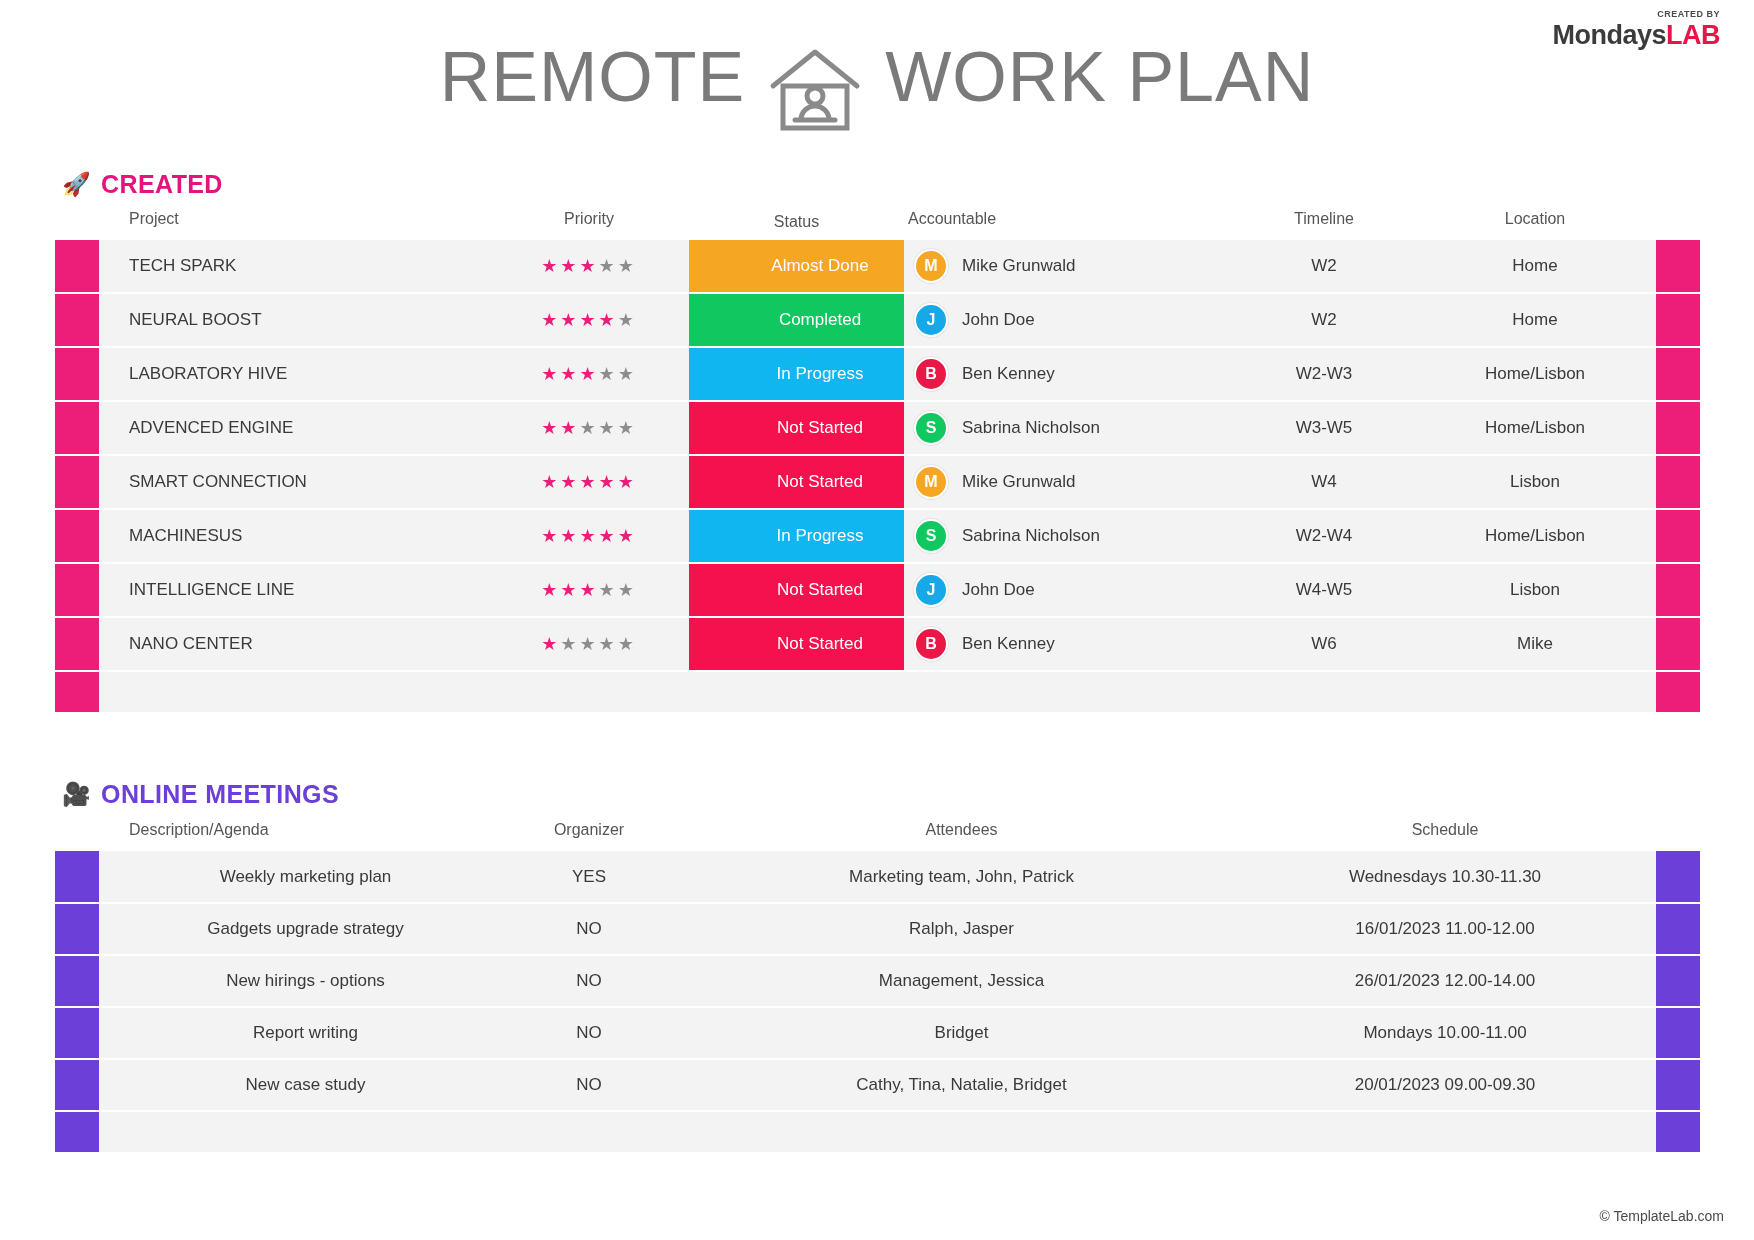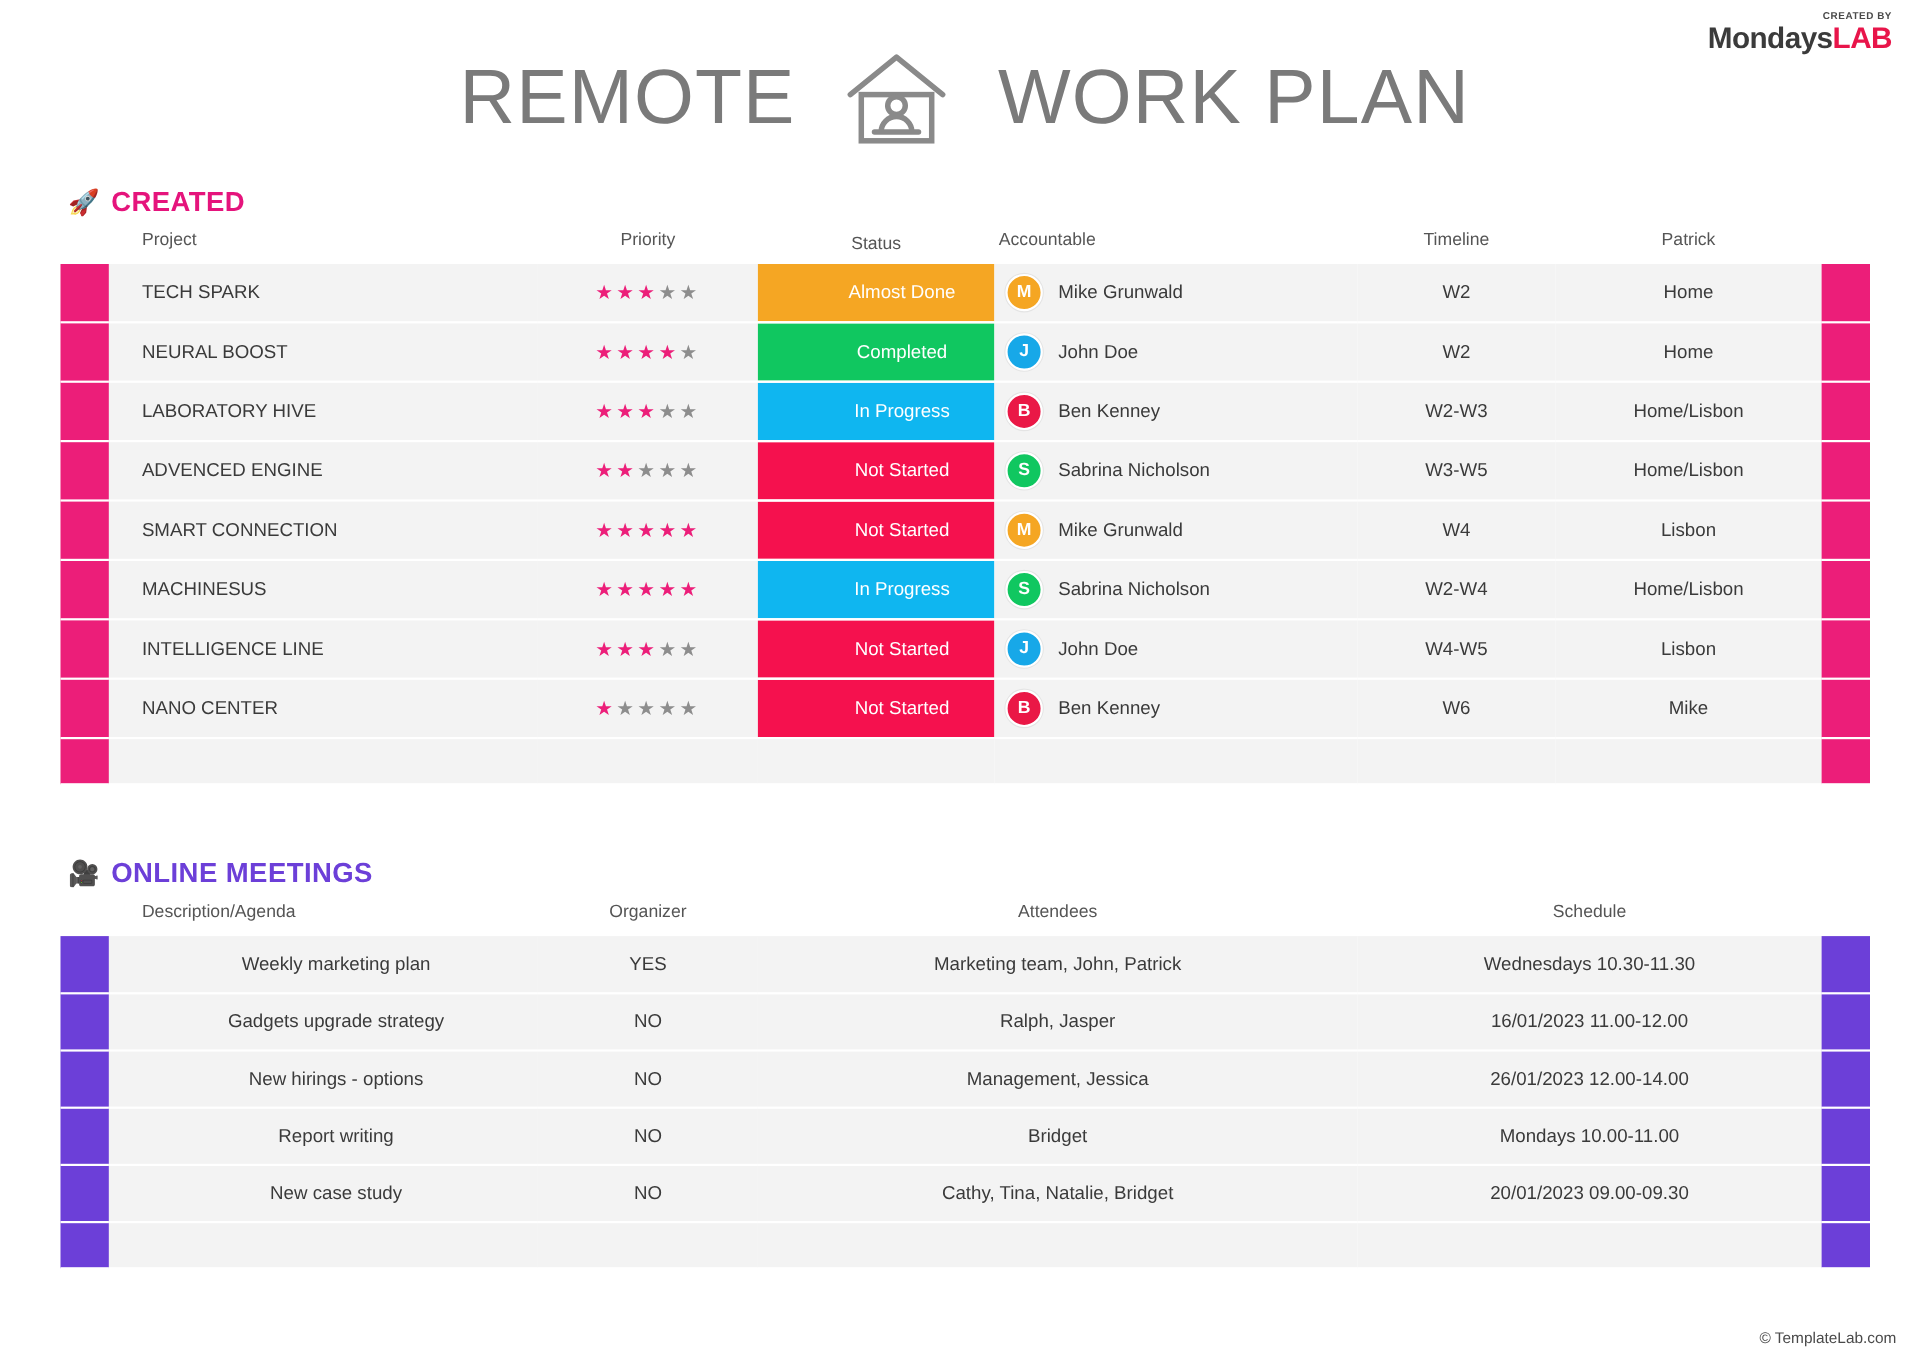--- a/index.html
+++ b/index.html
@@ -36,23 +36,23 @@
     letter-spacing: -0.5px;
     color: #3b3b3b;
   }
   .brand-name .lab { color: #e8154a; }
 
   
   .title-row {
     position: absolute;
     top: 42px; left: 0; right: 0;
     display: flex;
-    align-items: center;
+    align-items: flex-start;
     justify-content: center;
-    gap: 42px;
+    gap: 20px;
   }
   .title-text {
     font-size: 70px;
     font-weight: 400;
     color: #7a7a7a;
     letter-spacing: 1px;
     line-height: 1;
   }
   .house-icon { width: 100px; height: 92px; display: block; }
 
@@ -180,21 +180,21 @@
 
   <table class="tbl" id="projects-table" style="top:204px;">
     <thead>
       <tr>
         <th class="rail-head rail"></th>
         <th class="c-proj" style="text-align:left;padding-left:30px;">Project</th>
         <th class="c-prio">Priority</th>
         <th class="c-stat">Status</th>
         <th class="c-acct">Accountable</th>
         <th class="c-time">Timeline</th>
-        <th class="c-loc">Patrick</th>
+        <th class="c-loc">Location</th>
         <th class="rail-head rail"></th>
       </tr>
     </thead>
     <tbody>
         <tr>
           <td class="rail pink"></td>
           <td class="c-proj">TECH SPARK</td>
           <td class="c-prio"><span class="stars"><span class="star-on">★</span><span class="star-on">★</span><span class="star-on">★</span><span class="star-off">★</span><span class="star-off">★</span></span></td>
           <td class="c-stat">
             <div class="status-chip" style="background:#f5a623">Almost Done</div>

